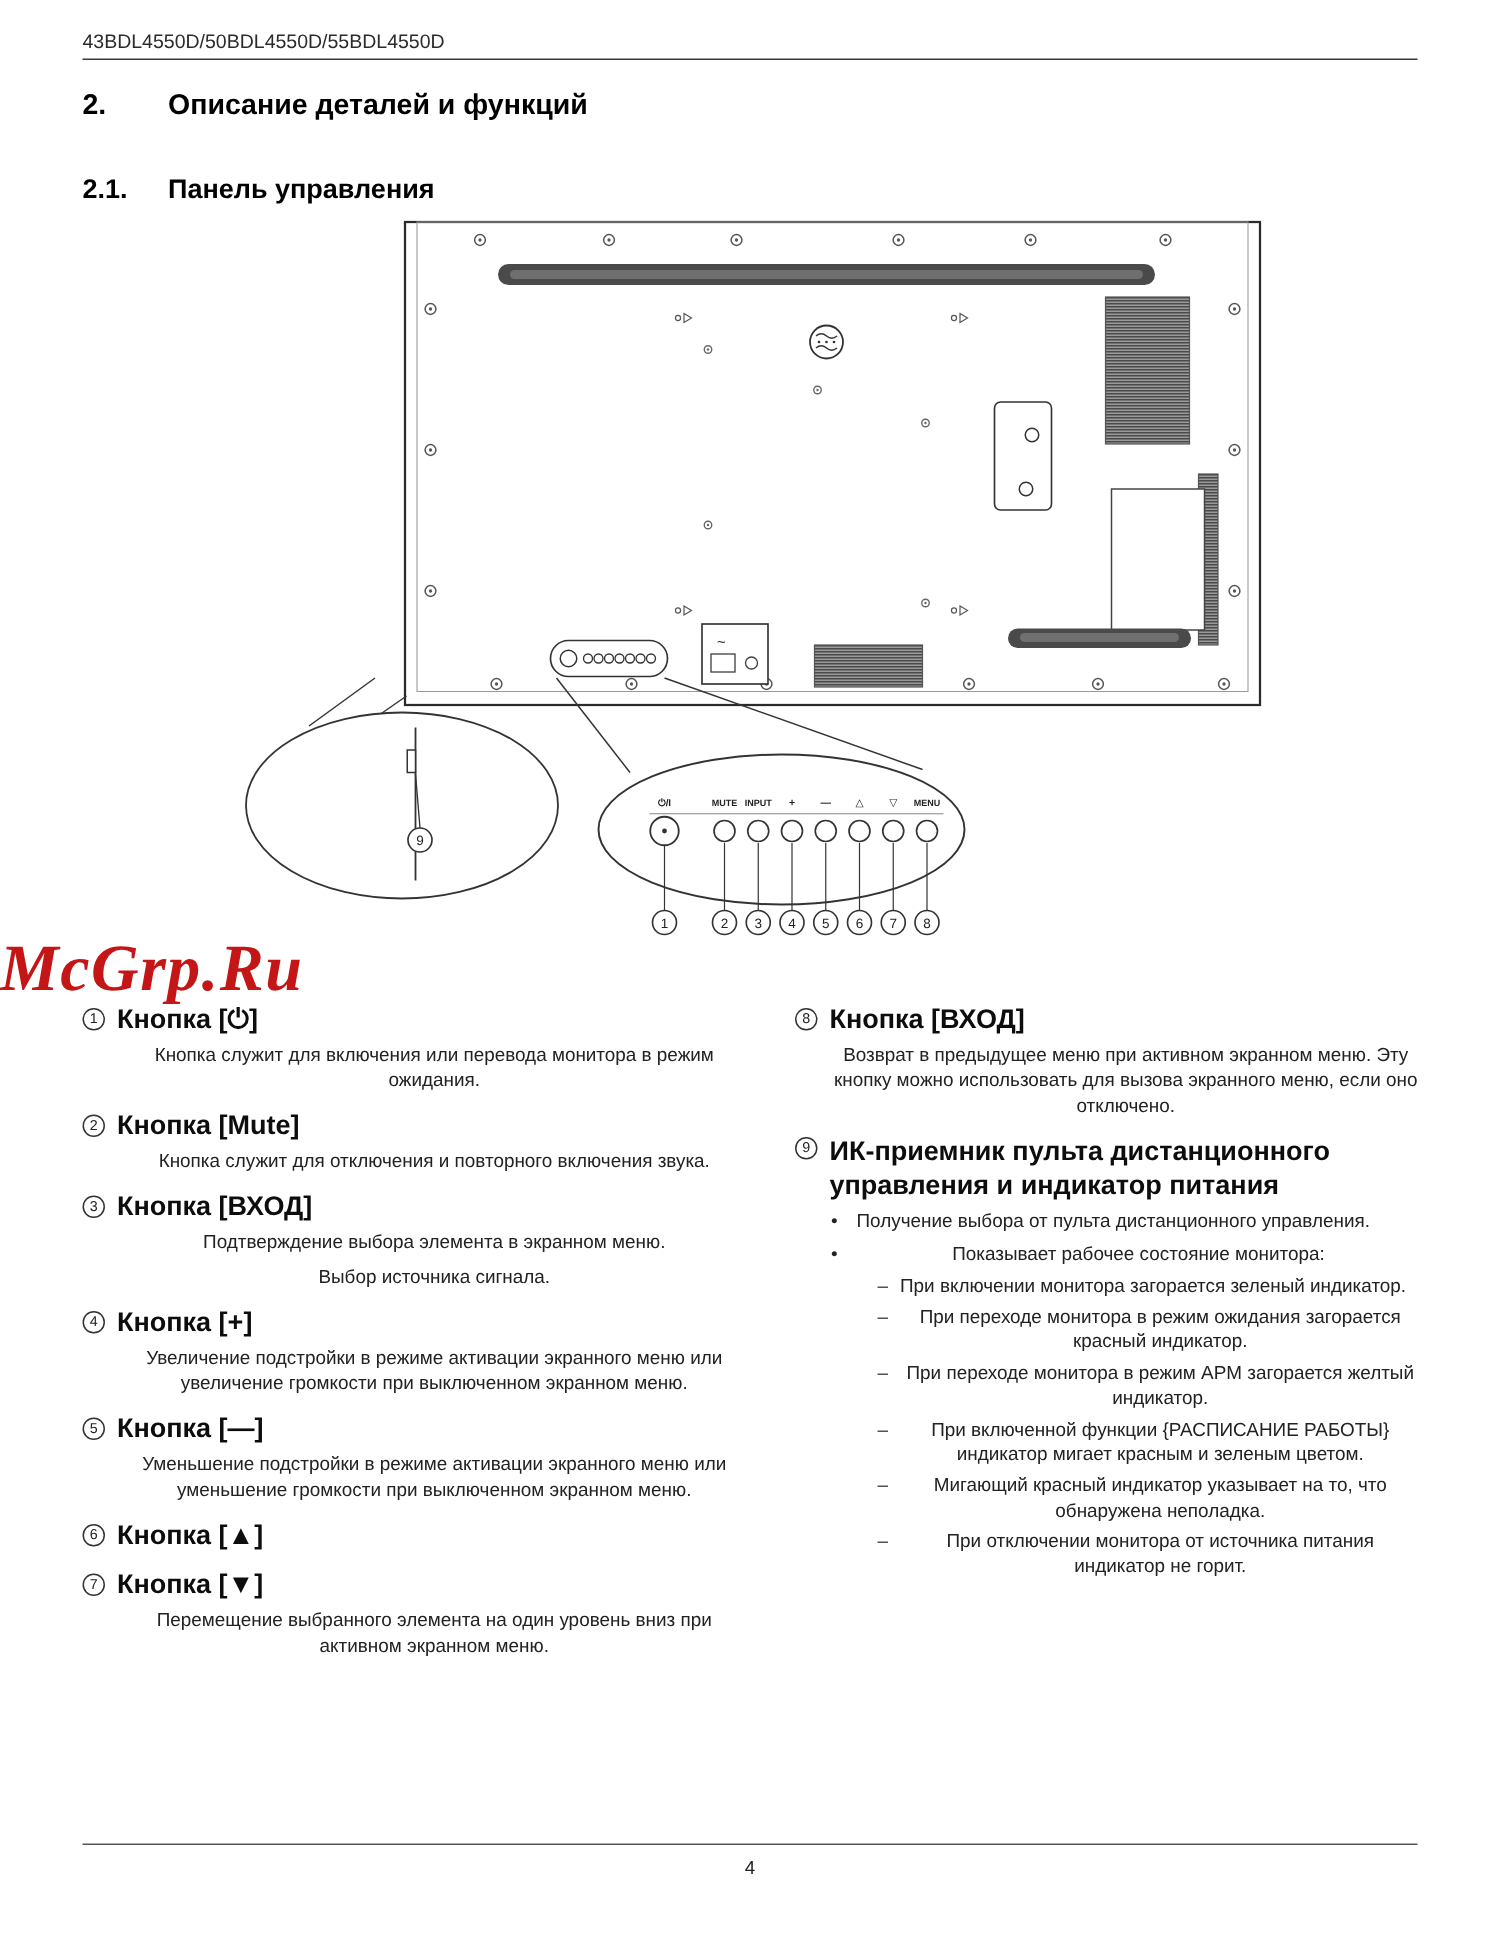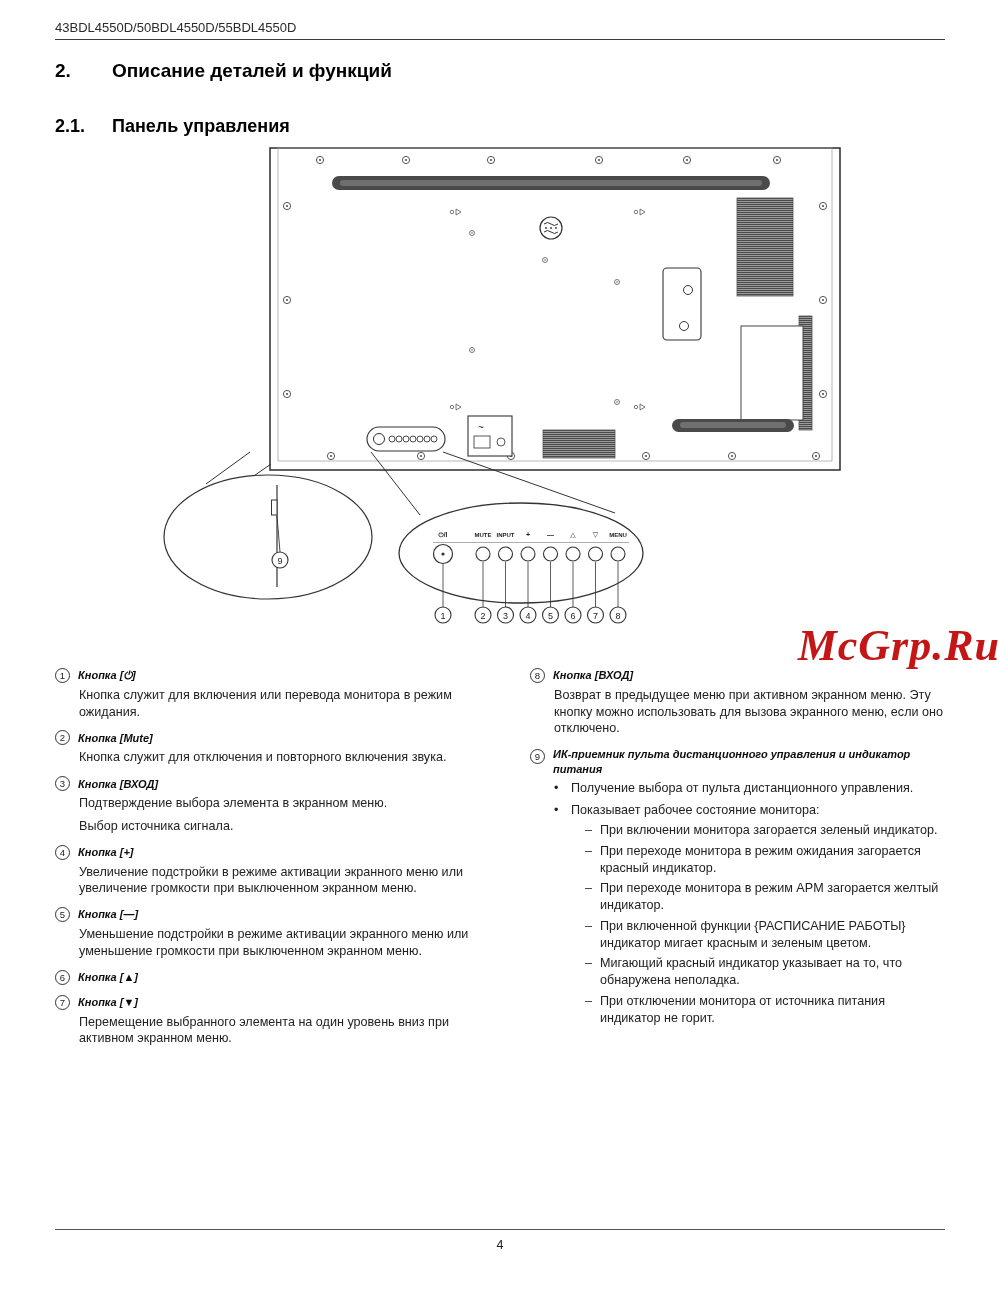--- a/index.html
+++ b/index.html
@@ -10,39 +10,39 @@
   }
   .doc-header{position:absolute;left:55px;top:20px;width:890px;font-size:13px;color:#2b2b2b;}
   .header-rule{position:absolute;left:55px;top:39px;width:890px;border-top:1.6px solid #3a3a3a;}
   .h1-row{position:absolute;left:55px;top:60px;display:flex;font-size:19px;font-weight:bold;color:#000;}
   .h1-num{width:57px;flex:0 0 57px;}
   .h2-row{position:absolute;left:55px;top:116px;display:flex;font-size:18px;font-weight:bold;color:#000;}
   .h2-num{width:57px;flex:0 0 57px;}
   .diagram-wrap{position:absolute;left:0;top:140px;width:1000px;height:500px;}
   svg text{font-family:"Liberation Sans", sans-serif;fill:#222;}
   .watermark{
-    position:absolute;left:0;top:620px;width:100%;text-align:right;
+    position:absolute;left:0;top:620px;width:100%;text-align:left;
     font-family:"Liberation Serif", serif;font-style:italic;font-weight:bold;
     font-size:44px;color:#c41616;letter-spacing:1px;
   }
   .cols{position:absolute;left:55px;top:668px;width:892px;display:flex;}
   .col-left{width:445px;flex:0 0 445px;margin-right:30px;}
   .col-right{width:417px;flex:0 0 417px;}
   .item{margin-bottom:10px;}
   .item-head{display:flex;align-items:center;gap:8px;margin-bottom:4px;}
   .item-head.head-top{align-items:flex-start;}
   .item-head.head-top .numcircle{margin-top:2px;}
   .numcircle{
     width:15px;height:15px;flex:0 0 15px;border:1.1px solid #333;border-radius:50%;
     font-size:9.5px;display:flex;align-items:center;justify-content:center;color:#222;
     box-sizing:border-box;
   }
-  .item-title{font-size:11px;font-weight:bold;color:#0d0d0d;line-height:1.3;font-style:italic;}
+  .item-title{font-size:18px;font-weight:bold;color:#0d0d0d;line-height:1.3;}
   .item-body{padding-left:24px;font-size:12.6px;line-height:1.33;color:#222;}
-  .item-body p{margin:0 0 6px 0;}
+  .item-body p{margin:0 0 6px 0;text-align:center;}
   .bullet{display:flex;gap:9px;margin-bottom:5px;}
   .bullet p{margin:0;}
   .bmark{flex:0 0 8px;}
   .sub{display:flex;gap:7px;margin:4px 0 4px 14px;}
   .sub p{margin:0;}
   .smark{flex:0 0 8px;color:#333;}
   .footer-rule{position:absolute;left:55px;top:1229px;width:890px;border-top:1.2px solid #555;}
   .page-num{position:absolute;left:0;top:1238px;width:100%;text-align:center;font-size:12.5px;color:#222;}
 </style>
 </head>

